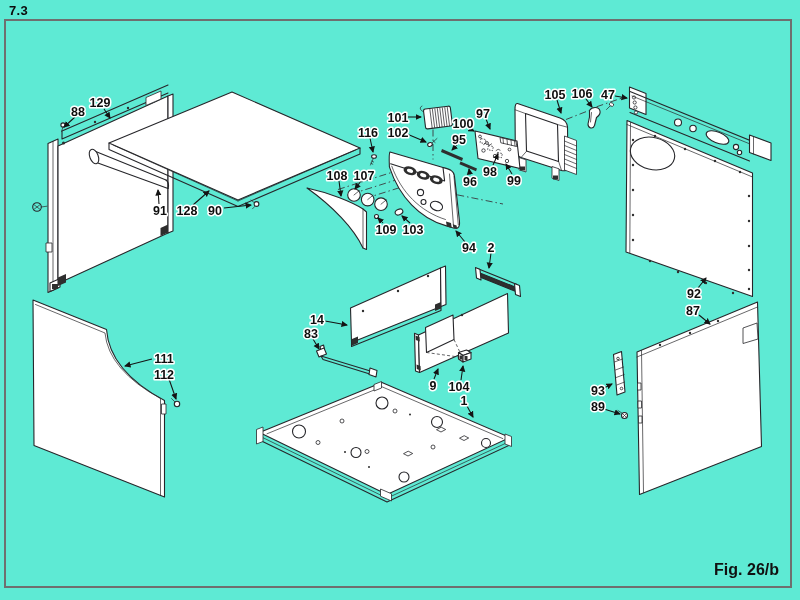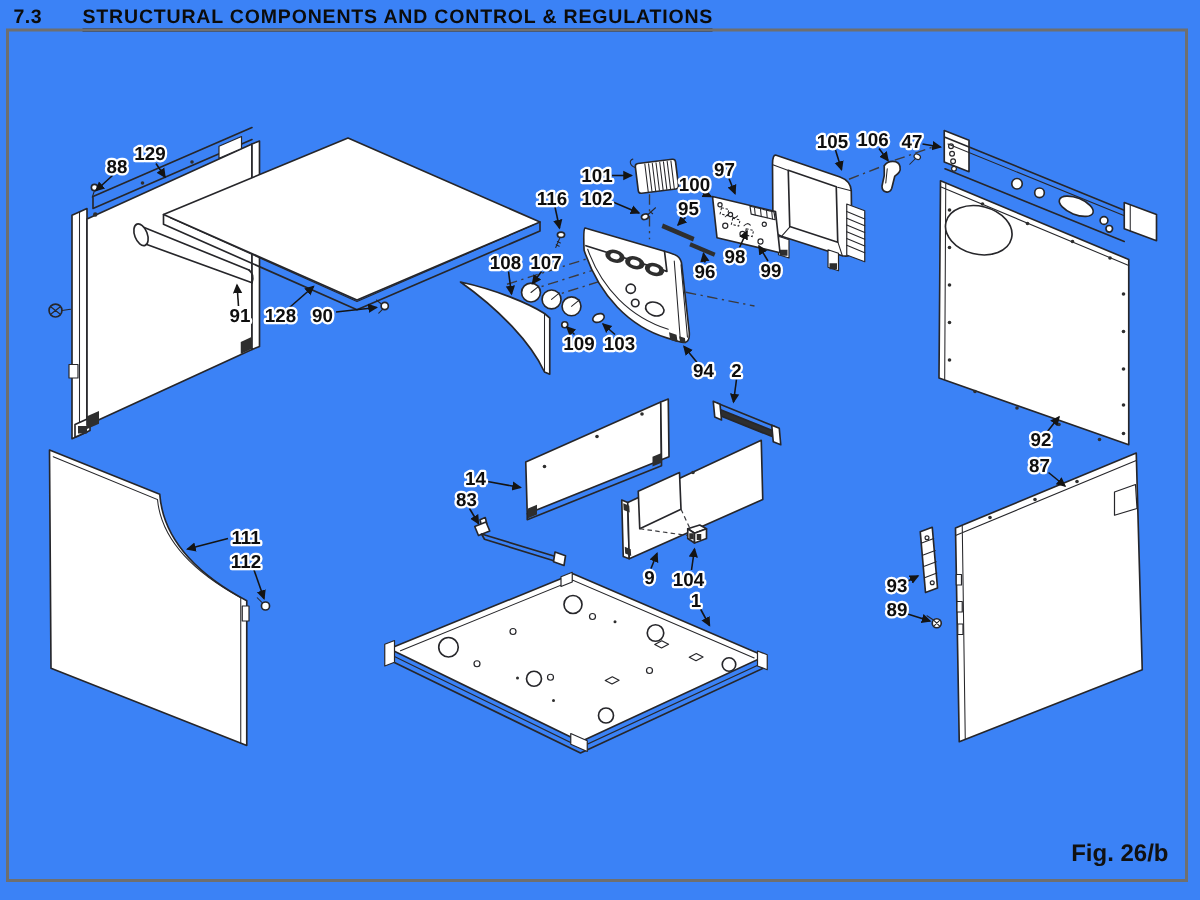--- a/index.html
+++ b/index.html
@@ -1,16 +1,16 @@
 <!DOCTYPE html>
 <html><head>
 <meta charset="utf-8">
 <style>
   html,body{margin:0;padding:0;background:#ddd;}
-  .page{position:relative;width:800px;height:600px;background:#3b82f6;overflow:hidden;
+  .page{position:relative;width:800px;height:600px;background:#5eead4;overflow:hidden;
         font-family:"Liberation Sans",sans-serif;}
   .hdr-sec{position:absolute;left:9px;top:3px;font-weight:bold;font-size:13px;
            color:#0c0c0c;letter-spacing:.3px;}
   .hdr-title{position:absolute;left:55px;top:3px;font-weight:bold;font-size:13px;
            color:#0c0c0c;letter-spacing:.55px;border-bottom:2.5px solid #0c0c0c;padding-bottom:1px;}
   .fig-caption{position:absolute;right:21px;top:561px;font-weight:bold;font-size:16px;color:#111;}
   svg.draw{position:absolute;left:0;top:0;}
   .s  {fill:none;stroke:#26262a;stroke-width:1.1;stroke-linecap:round;stroke-linejoin:round;}
   .sf {fill:#fff;stroke:#26262a;stroke-width:1.1;stroke-linejoin:round;}
   .sf2{fill:#fff;stroke:#26262a;stroke-width:.8;stroke-linejoin:round;}
@@ -23,21 +23,20 @@
   .leader{stroke:#141414;stroke-width:1.05;fill:none;}
   .plabel{font-family:"Liberation Sans",sans-serif;font-weight:bold;font-size:12.5px;fill:#0e0e0e;
           text-anchor:middle;paint-order:stroke;stroke:#fff;stroke-width:3px;stroke-linejoin:round;}
   .frame-rect{fill:none;stroke:#6f6f6f;stroke-width:2;}
 </style>
 </head>
 <body>
 
 <div class="page">
   <span class="hdr-sec">7.3</span>
-  <span class="hdr-title">STRUCTURAL COMPONENTS AND CONTROL &amp; REGULATIONS</span>
 
   <svg class="draw" width="800" height="600" viewBox="0 0 800 600">
     <defs>
       <marker id="arrowhead" markerUnits="userSpaceOnUse" markerWidth="8" markerHeight="8" refX="5.5" refY="3.5" orient="auto">
         <path d="M0,0.4 L6.5,3.5 L0,6.6 Z" fill="#141414"></path>
       </marker>
     </defs>
 
     <rect class="frame-rect" x="5" y="20" width="786" height="567"></rect>
 

